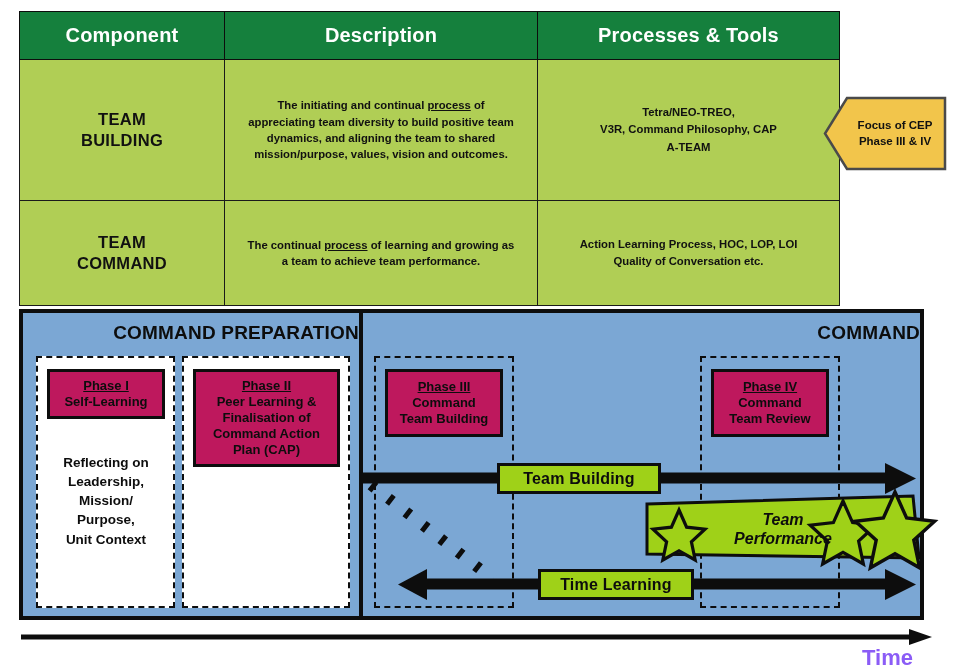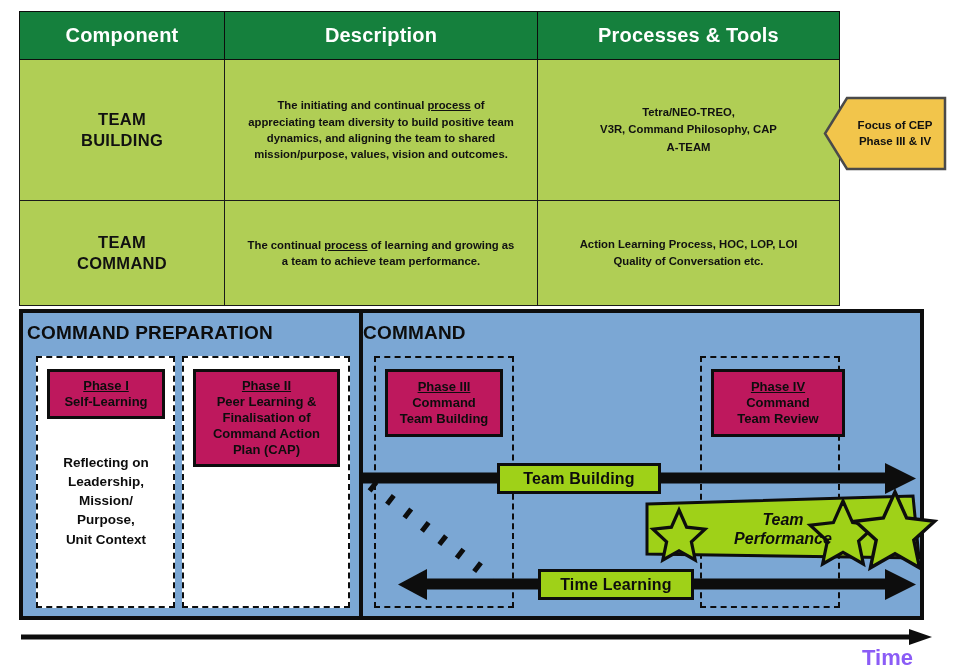--- a/index.html
+++ b/index.html
@@ -31,42 +31,42 @@
   #focus-callout .ftext{position:absolute;left:24px;top:0;width:96px;height:75px;
         display:flex;flex-direction:column;align-items:center;justify-content:center;
         font-size:11.5px;font-weight:bold;line-height:1.35;color:#111;text-align:center;}
 
   
   #diagram{position:absolute;left:19px;top:309px;width:905px;height:311px;
            border:4px solid #0d0d0d;box-sizing:border-box;background:#7ba7d4;}
   .panel-split{position:absolute;left:336px;top:0;width:4px;height:100%;background:#0d0d0d;}
 
   .panel-title{position:absolute;font-size:19px;font-weight:bold;color:#0d0d0d;
-               text-align:left;letter-spacing:.2px;}
+               text-align:right;letter-spacing:.2px;}
   #title-prep{left:4px;top:9px;width:332px;}
   #title-cmd{left:340px;top:9px;width:557px;}
 
   
   .dashed{position:absolute;border:2px dashed #0d0d0d;box-sizing:border-box;}
   #dash-p1{left:13px;top:43px;width:139px;height:252px;background:#ffffff;}
   #dash-p2{left:159px;top:43px;width:168px;height:252px;background:#ffffff;}
   #dash-p3{left:351px;top:43px;width:140px;height:252px;}
   #dash-p4{left:677px;top:43px;width:140px;height:252px;}
 
   
   .phase-box{position:absolute;background:#be185d;border:3px solid #0d0d0d;
              box-sizing:border-box;display:flex;flex-direction:column;
              align-items:center;justify-content:center;
              color:#0d0d0d;text-align:center;line-height:1.22;}
   .phase-title{font-weight:bold;text-decoration:underline;}
   .phase-body{font-weight:bold;}
   #box-p1{left:24px;top:56px;width:118px;height:50px;font-size:13px;}
   #box-p2{left:170px;top:56px;width:147px;height:98px;font-size:13px;}
   #box-p3{left:362px;top:56px;width:118px;height:68px;font-size:13px;}
-  #box-p4{left:688px;top:56px;width:134px;height:68px;font-size:13px;}
+  #box-p4{left:688px;top:56px;width:118px;height:68px;font-size:13px;}
 
   
   .col-text{position:absolute;text-align:center;font-weight:bold;
             color:#0d0d0d;font-size:13.5px;line-height:1.42;}
   #text-p1{left:18px;top:140px;width:130px;}
   #text-p2{left:164px;top:180px;width:158px;}
 
   
   #arrows{position:absolute;left:0;top:0;width:905px;height:311px;overflow:visible;}
 

